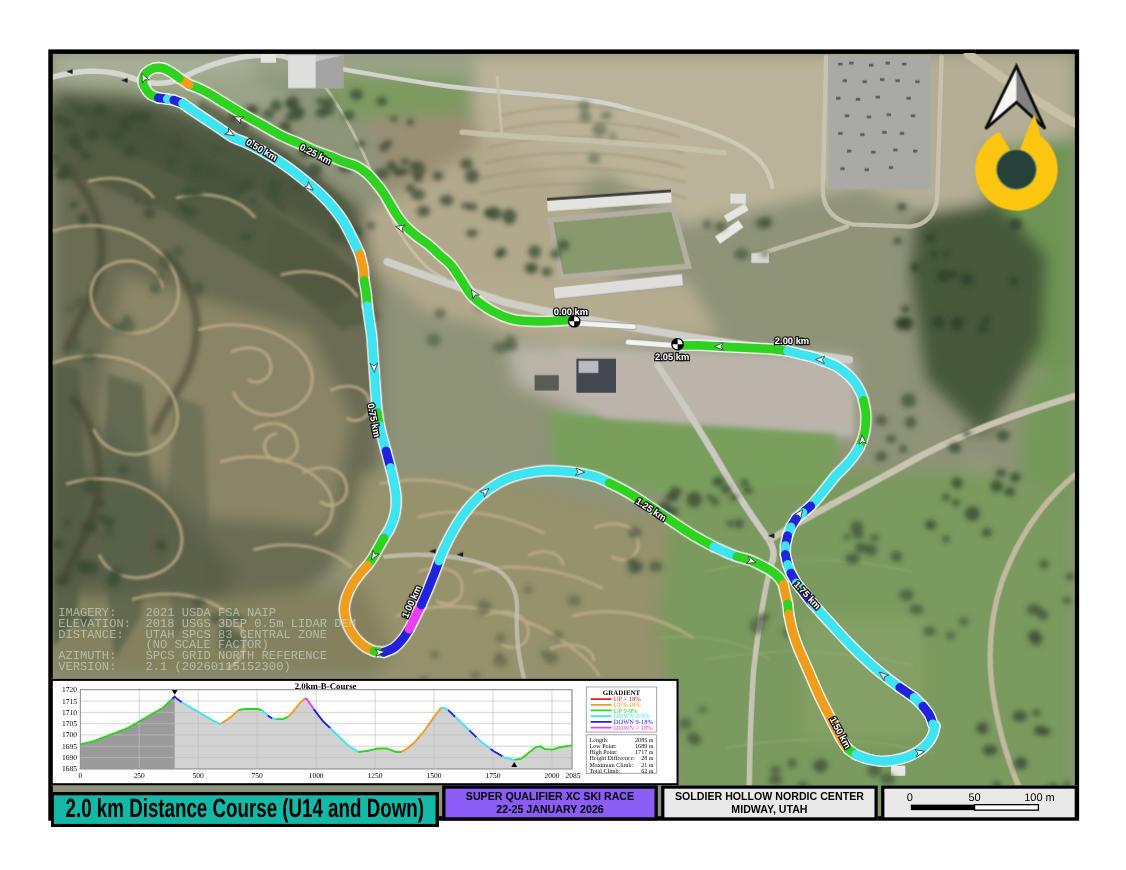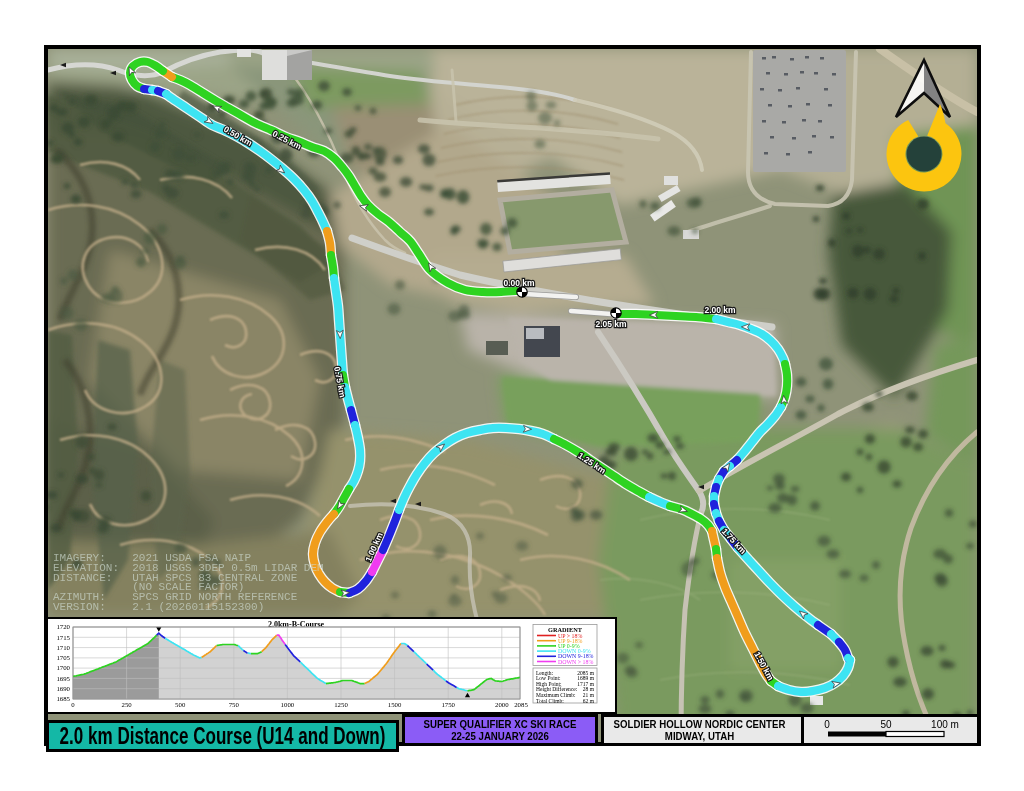--- a/index.html
+++ b/index.html
@@ -797,21 +797,21 @@
       <text x="594" y="696.9" text-anchor="end" font-size="5.5" fill="#000">21 m</text>
       <text x="536" y="702.5" font-size="5.5" fill="#000">Total Climb:</text>
       <text x="594" y="702.5" text-anchor="end" font-size="5.5" fill="#000">62 m</text>
     </svg></div>
 <div class="abs" style="left:46px;top:720px;width:347px;height:26px;border:3px solid #000;background:#14b8a6;overflow:hidden;">
 <div class="abs" style="left:-71px;top:0;width:489px;font-size:24px;font-weight:bold;line-height:26.5px;white-space:nowrap;text-align:center;transform:scaleX(0.71);">2.0&nbsp;km Distance Course (U14 and Down)</div>
 </div>
 <div class="abs" style="left:402px;top:714px;width:190px;height:26px;border:3px solid #000;background:#8b5cf6;overflow:hidden;">
 <div class="abs" style="left:-9px;top:0;width:208px;font-size:10.5px;font-weight:bold;line-height:12.3px;padding-top:1px;white-space:nowrap;text-align:center;transform:scaleX(0.92);">SUPER QUALIFIER XC SKI RACE<br>22-25 JANUARY 2026</div>
 </div>
-<div class="abs" style="left:601px;top:714px;width:191px;height:26px;border:3px solid #000;background:#e9e9e9;overflow:hidden;padding-left:29px;">
+<div class="abs" style="left:601px;top:714px;width:191px;height:26px;border:3px solid #000;background:#e9e9e9;overflow:hidden;">
 <div class="abs" style="left:-9px;top:0;width:209px;font-size:10.5px;font-weight:bold;line-height:12.3px;padding-top:1px;white-space:nowrap;text-align:center;transform:scaleX(0.92);">SOLDIER HOLLOW NORDIC CENTER<br>MIDWAY, UTAH</div>
 </div>
 <div class="abs" style="left:801px;top:714px;width:173px;height:26px;border:3px solid #000;background:#e9e9e9;">
 <svg width="173" height="26">
 <text x="23" y="11" font-size="10" fill="#000" text-anchor="middle">0</text>
 <text x="82" y="11" font-size="10" fill="#000" text-anchor="middle">50</text>
 <text x="141" y="11" font-size="10" fill="#000" text-anchor="middle">100 m</text>
 <rect x="24" y="14.5" width="58" height="5" fill="#000"></rect>
 <rect x="82" y="14.5" width="58" height="5" fill="#ffffff" stroke="#000" stroke-width="1.2"></rect>
 </svg>

